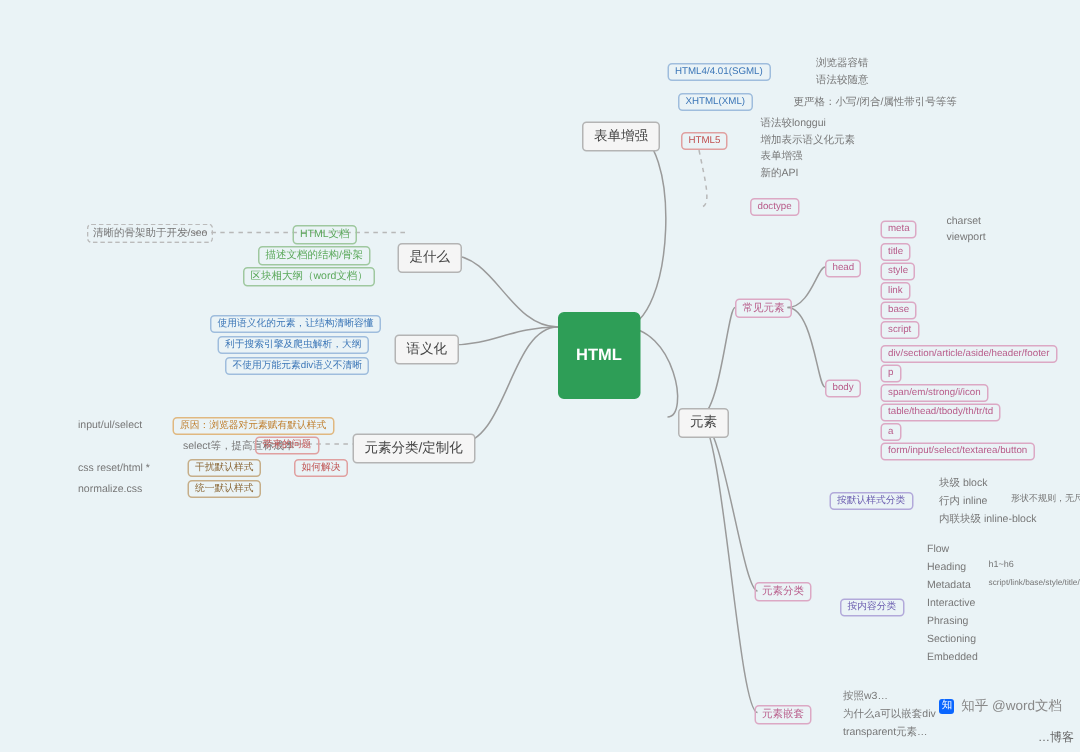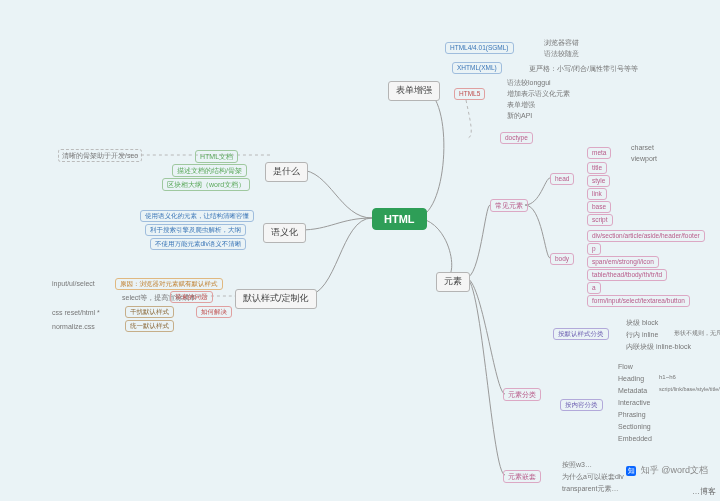--- a/index.html
+++ b/index.html
@@ -2,21 +2,21 @@
 <html><head>
 <meta charset="utf-8">
 <style>
   html,body{margin:0;padding:0;width:720px;height:501px;overflow:hidden;
     background:#eaf3f6;font-family:"Microsoft YaHei",Arial,sans-serif;}
   .stage{position:relative;width:720px;height:501px;}
   .node{position:absolute;font-size:8px;line-height:1.3;padding:2px 6px;
     border:1px solid transparent;border-radius:3px;white-space:nowrap;
     color:#444;}
   .root{background:#2e9e57;color:#fff;font-size:11px;font-weight:bold;
-    padding:3px 11px;border-radius:4px;border:1px solid #2e9e57;}
+    padding:21px 11px;border-radius:4px;border:1px solid #2e9e57;}
   .topic{border:1px solid #b4b4b4;background:#f5f5f5;border-radius:3px;
     font-size:9px;padding:3px 7px;}
   .note{color:#777;font-size:7px;padding:1px 3px;}
   .tag{border:1px solid;border-radius:3px;padding:1px 4px;font-size:7px;}
   .tag.s{font-size:6.5px;}
   .tag.green{color:#5aa85a;border-color:#9fc89f;}
   .tag.blue {color:#3b76b7;border-color:#9fbddd;}
   .tag.red  {color:#c05050;border-color:#e0a0a0;}
   .tag.pink {color:#b85c8a;border-color:#dca8c4;}
   .tag.purple{color:#6b5db0;border-color:#b2a9da;}
@@ -59,21 +59,21 @@
 <div class="node tag green" style="left:195px;top:150px">HTML文档</div>
 <div class="node tag green" style="left:172px;top:164px">描述文档的结构/骨架</div>
 <div class="node tag green" style="left:162px;top:178px">区块相大纲（word文档）</div>
 <div class="node note" style="left:58px;top:149px;border:1px dashed #bbb">清晰的骨架助于开发/seo</div>
 
 <div class="node topic" style="left:263px;top:223px">语义化</div>
 <div class="node tag blue s" style="left:140px;top:210px">使用语义化的元素，让结构清晰容懂</div>
 <div class="node tag blue s" style="left:145px;top:224px">利于搜索引擎及爬虫解析，大纲</div>
 <div class="node tag blue s" style="left:150px;top:238px">不使用万能元素div语义不清晰</div>
 
-<div class="node topic" style="left:235px;top:289px">默认样式/定制化</div>
+<div class="node topic" style="left:235px;top:289px">元素分类/定制化</div>
 <div class="node tag orange s" style="left:115px;top:278px">原因：浏览器对元素赋有默认样式</div>
 <div class="node note" style="left:118px;top:291px">select等，提高宣称成本</div>
 <div class="node tag red s" style="left:170px;top:291px">带来的问题</div>
 <div class="node note" style="left:48px;top:277px">input/ul/select</div>
 <div class="node tag red s" style="left:196px;top:306px">如何解决</div>
 <div class="node tag brown s" style="left:125px;top:306px">干扰默认样式</div>
 <div class="node note" style="left:48px;top:306px">css reset/html *</div>
 <div class="node tag brown s" style="left:125px;top:320px">统一默认样式</div>
 <div class="node note" style="left:48px;top:320px">normalize.css</div>
 
@@ -84,21 +84,21 @@
 <div class="node tag blue s" style="left:452px;top:62px">XHTML(XML)</div>
 <div class="node note" style="left:525px;top:62px">更严格：小写/闭合/属性带引号等等</div>
 <div class="node tag red s" style="left:454px;top:88px">HTML5</div>
 <div class="node note" style="left:503px;top:76px">语法较longgui</div>
 <div class="node note" style="left:503px;top:87px">增加表示语义化元素</div>
 <div class="node note" style="left:503px;top:98px">表单增强</div>
 <div class="node note" style="left:503px;top:109px">新的API</div>
 
 <div class="node tag pink s" style="left:500px;top:132px">doctype</div>
 
-<div class="node topic" style="left:436px;top:272px">元素</div>
+<div class="node topic" style="left:452px;top:272px">元素</div>
 
 <div class="node tag pink" style="left:490px;top:199px">常见元素</div>
 
 <div class="node tag pink s" style="left:550px;top:173px">head</div>
 <div class="node tag pink s" style="left:587px;top:147px">meta</div>
 <div class="node note" style="left:627px;top:141px">charset</div>
 <div class="node note" style="left:627px;top:152px">viewport</div>
 <div class="node tag pink s" style="left:587px;top:162px">title</div>
 <div class="node tag pink s" style="left:587px;top:175px">style</div>
 <div class="node tag pink s" style="left:587px;top:188px">link</div>

